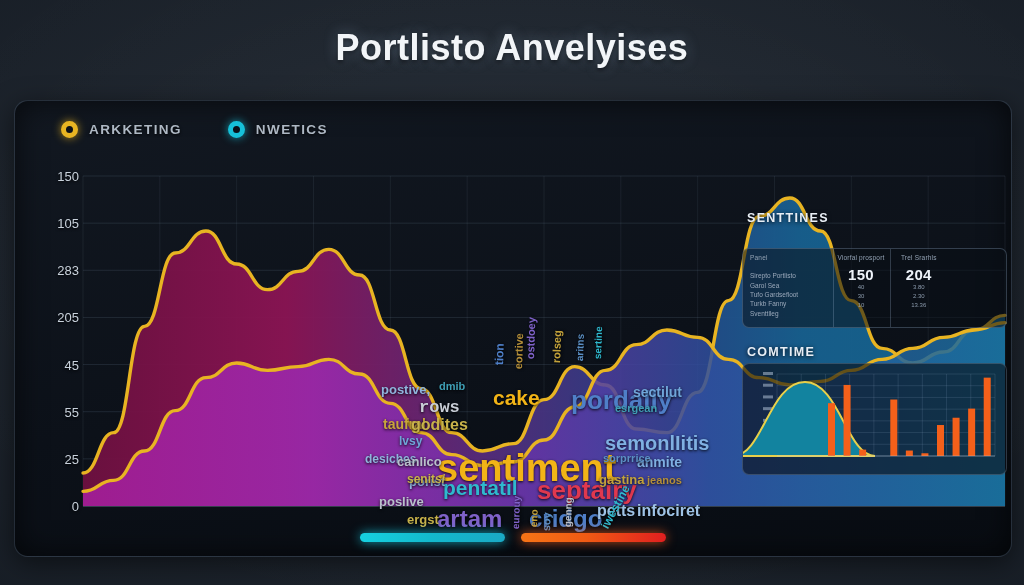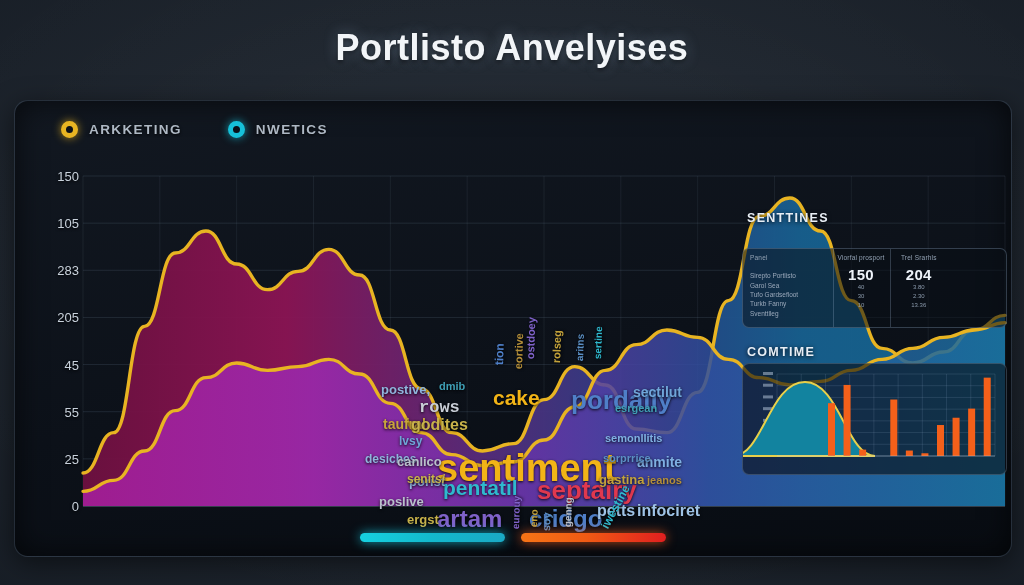--- a/index.html
+++ b/index.html
@@ -187,21 +187,21 @@
     </svg>
 
     <div class="wordcloud">
         <span class="wc" style="left: 72px; top: 108px; font-size: 38px; color: rgb(242, 180, 23); transform-origin: left top;">sentiment</span>
         <span class="wc" style="left: 128px; top: 46px; font-size: 21px; color: rgb(242, 180, 23); transform-origin: left top;">cake</span>
         <span class="wc" style="left: 206px; top: 46px; font-size: 26px; color: rgb(79, 127, 200); transform-origin: left top;">pordally</span>
         <span class="wc" style="left: 78px; top: 136px; font-size: 21px; color: rgb(47, 185, 207); transform-origin: left top;">pentatil</span>
         <span class="wc" style="left: 172px; top: 136px; font-size: 26px; color: rgb(224, 56, 79); transform-origin: left top;">septairy</span>
         <span class="wc" style="left: 72px; top: 166px; font-size: 24px; color: rgb(127, 98, 201); transform-origin: left top;">artam</span>
         <span class="wc" style="left: 164px; top: 166px; font-size: 24px; color: rgb(79, 127, 200); transform-origin: left top;">cridgo</span>
-        <span class="wc" style="left: 240px; top: 92px; font-size: 11px; color: rgb(127, 176, 226); transform-origin: left top;">semonlIitis</span>
+        <span class="wc" style="left: 240px; top: 92px; font-size: 20px; color: rgb(127, 176, 226); transform-origin: left top;">semonlIitis</span>
         <span class="wc" style="left: 272px; top: 114px; font-size: 14px; color: rgb(127, 176, 226); transform-origin: left top;">anmite</span>
         <span class="wc" style="left: 238px; top: 112px; font-size: 11px; color: rgb(91, 143, 196); transform-origin: left top;">sorprrice</span>
         <span class="wc" style="left: 234px; top: 132px; font-size: 13px; color: rgb(195, 162, 59); transform-origin: left top;">gastina</span>
         <span class="wc" style="left: 282px; top: 134px; font-size: 11px; color: rgb(181, 143, 57); transform-origin: left top;">jeanos</span>
         <span class="wc" style="left: 232px; top: 162px; font-size: 16px; color: rgb(159, 195, 230); transform-origin: left top;">petts</span>
         <span class="wc" style="left: 272px; top: 162px; font-size: 16px; color: rgb(159, 195, 230); transform-origin: left top;">infociret</span>
         <span class="wc" style="left: 268px; top: 44px; font-size: 14px; color: rgb(111, 165, 216); transform-origin: left top;">sectilut</span>
         <span class="wc" style="left: 250px; top: 62px; font-size: 11px; color: rgb(63, 159, 181); transform-origin: left top;">esrgean</span>
         <span class="wc" style="left: 16px; top: 42px; font-size: 13px; color: rgb(143, 180, 220); transform-origin: left top;">postive,</span>
         <span class="wc" style="left: 54px; top: 58px; font-size: 17px; color: rgb(200, 205, 214); transform-origin: left top; font-family: Liberation Mono, monospace;">rows</span>

